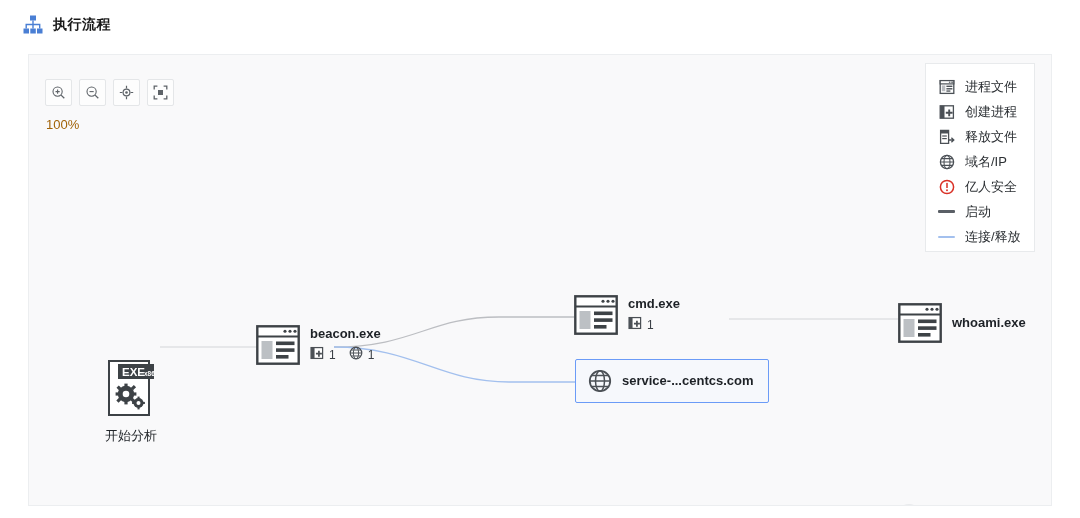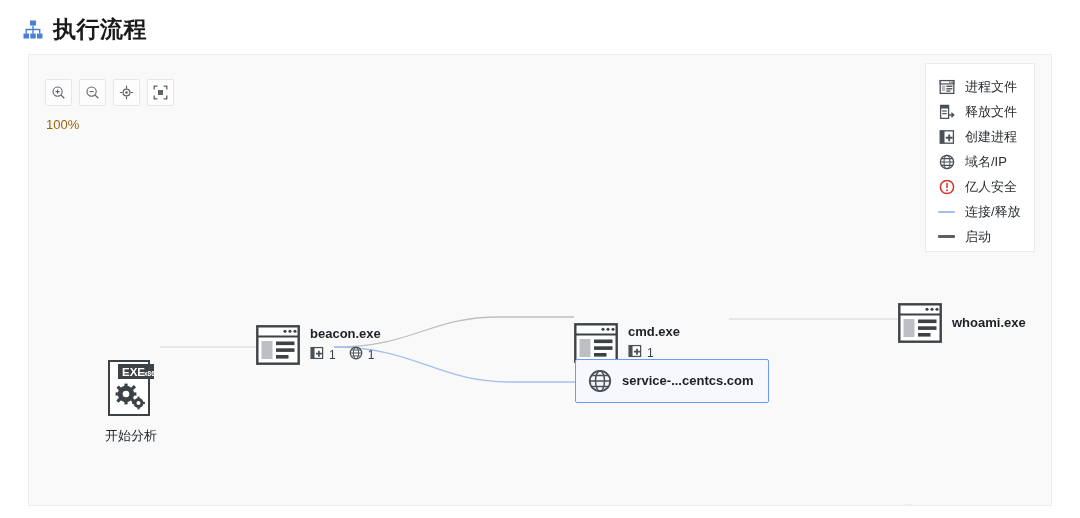--- a/index.html
+++ b/index.html
@@ -24,21 +24,21 @@
     display: flex;
     align-items: center;
     gap: 9px;
   }
   .header-icon {
     width: 22px;
     height: 22px;
     display: block;
   }
   .header-title {
-    font-size: 23px;
+    font-size: 14px;
     font-weight: bold;
     color: #1a1a1a;
     letter-spacing: 0.5px;
   }
 
   
   .graph-canvas {
     position: absolute;
     left: 28px;
     top: 54px;
@@ -290,44 +290,44 @@
             <rect x="7.4" y="9.1" width="6" height="1.4" fill="#4b5056"></rect>
             <rect x="7.4" y="11.4" width="4" height="1.3" fill="#4b5056"></rect>
           </svg>
         </span>
         <span class="legend-label">进程文件</span>
       </div>
 
       <div class="legend-row">
         <span class="legend-ico">
           <svg width="16" height="16" viewBox="0 0 16 16">
+            <rect x="1.2" y="1.8" width="13.2" height="12.4" stroke="#4b5056" stroke-width="1.3" fill="#fff"></rect>
+            <rect x="1.2" y="1.8" width="4.3" height="12.4" fill="#4b5056"></rect>
+            <path d="M10.2 5.4 L10.2 12.2 M6.8 8.8 L13.6 8.8" stroke="#4b5056" stroke-width="1.9"></path>
+          </svg>
+        </span>
+        <span class="legend-label">创建进程</span>
+      </div>
+
+      <div class="legend-row">
+        <span class="legend-ico">
+          <svg width="16" height="16" viewBox="0 0 16 16">
             <path d="M1.6 1.5 L9.6 1.5 L9.6 14.4 L1.6 14.4 Z" stroke="#4b5056" stroke-width="1.3" fill="#fff"></path>
             <rect x="1.6" y="1.5" width="8" height="3" fill="#4b5056"></rect>
             <rect x="3.2" y="6.4" width="4.6" height="1.2" fill="#4b5056"></rect>
             <rect x="3.2" y="9" width="4.6" height="1.2" fill="#4b5056"></rect>
             <path d="M9.2 11 L14.4 11 M12.4 8.8 L14.8 11 L12.4 13.3" stroke="#4b5056" stroke-width="1.3" fill="none"></path>
           </svg>
         </span>
         <span class="legend-label">释放文件</span>
       </div>
 
       <div class="legend-row">
         <span class="legend-ico">
           <svg width="16" height="16" viewBox="0 0 16 16">
-            <rect x="1.2" y="1.8" width="13.2" height="12.4" stroke="#4b5056" stroke-width="1.3" fill="#fff"></rect>
-            <rect x="1.2" y="1.8" width="4.3" height="12.4" fill="#4b5056"></rect>
-            <path d="M10.2 5.4 L10.2 12.2 M6.8 8.8 L13.6 8.8" stroke="#4b5056" stroke-width="1.9"></path>
-          </svg>
-        </span>
-        <span class="legend-label">创建进程</span>
-      </div>
-
-      <div class="legend-row">
-        <span class="legend-ico">
-          <svg width="16" height="16" viewBox="0 0 16 16">
             <circle cx="8" cy="8" r="6.6" stroke="#4b5056" stroke-width="1.3" fill="none"></circle>
             <ellipse cx="8" cy="8" rx="3" ry="6.6" stroke="#4b5056" stroke-width="1.1" fill="none"></ellipse>
             <path d="M1.4 8 L14.6 8 M2.5 4.6 L13.5 4.6 M2.5 11.4 L13.5 11.4" stroke="#4b5056" stroke-width="1.1"></path>
           </svg>
         </span>
         <span class="legend-label">域名/IP</span>
       </div>
 
       <div class="legend-row">
         <span class="legend-ico">
@@ -335,30 +335,30 @@
             <circle cx="8" cy="8" r="6.6" stroke="#d93026" stroke-width="1.5" fill="none"></circle>
             <rect x="7.25" y="3.9" width="1.5" height="5.1" fill="#d93026"></rect>
             <circle cx="8" cy="11.3" r="0.95" fill="#d93026"></circle>
           </svg>
         </span>
         <span class="legend-label">亿人安全</span>
       </div>
 
       <div class="legend-row">
         <span class="legend-ico">
+          <span class="line-sample" style="background:#5a5f66"></span>
+        </span>
+        <span class="legend-label">启动</span>
+      </div>
+
+      <div class="legend-row">
+        <span class="legend-ico">
           <span class="line-sample" style="background:#a3c0ee;height:2px"></span>
         </span>
         <span class="legend-label">连接/释放</span>
-      </div>
-
-      <div class="legend-row">
-        <span class="legend-ico">
-          <span class="line-sample" style="background:#5a5f66"></span>
-        </span>
-        <span class="legend-label">启动</span>
       </div>
     </div>
 
     <div class="start-node">
       <span class="node-icon">
         <svg width="52" height="60" viewBox="0 0 52 60">
           <rect x="4" y="3" width="40" height="54" fill="#ffffff" stroke="#3d4246" stroke-width="2"></rect>
           <rect x="13" y="6" width="36" height="15" fill="#3d4246"></rect>
           <text x="17" y="18" font-family="Liberation Sans, sans-serif" font-size="11.5" font-weight="bold" fill="#ffffff">EXE</text>
           <text x="39" y="18" font-family="Liberation Sans, sans-serif" font-size="6.5" font-weight="bold" fill="#ffffff">x86</text>
@@ -421,21 +421,21 @@
                 <ellipse cx="8" cy="8" rx="3" ry="6.6" stroke="#4b5056" stroke-width="1.1" fill="none"></ellipse>
                 <path d="M1.4 8 L14.6 8 M2.5 4.6 L13.5 4.6 M2.5 11.4 L13.5 11.4" stroke="#4b5056" stroke-width="1.1"></path>
               </svg>
             </span>
             <span class="badge-count">1</span>
           </span>
         </span>
       </span>
     </div>
 
-    <div class="node" style="left:545px; top:240px;margin-top:28px;">
+    <div class="node" style="left:545px; top:240px;">
       <span class="node-icon">
         <svg width="44" height="40" viewBox="0 0 44 40">
           <rect x="1.3" y="1.3" width="41.4" height="37.4" stroke="#3d4246" stroke-width="2.4" fill="#fff"></rect>
           <path d="M1.3 11.5 L42.7 11.5" stroke="#3d4246" stroke-width="2.2"></path>
           <circle cx="29" cy="6.3" r="1.55" fill="#3d4246"></circle>
           <circle cx="34" cy="6.3" r="1.55" fill="#3d4246"></circle>
           <circle cx="39" cy="6.3" r="1.55" fill="#3d4246"></circle>
           <rect x="5.5" y="16" width="11" height="18" fill="#bcc0c4"></rect>
           <rect x="20" y="16.5" width="18.5" height="3.6" fill="#3d4246"></rect>
           <rect x="20" y="23.3" width="18.5" height="3.6" fill="#3d4246"></rect>

